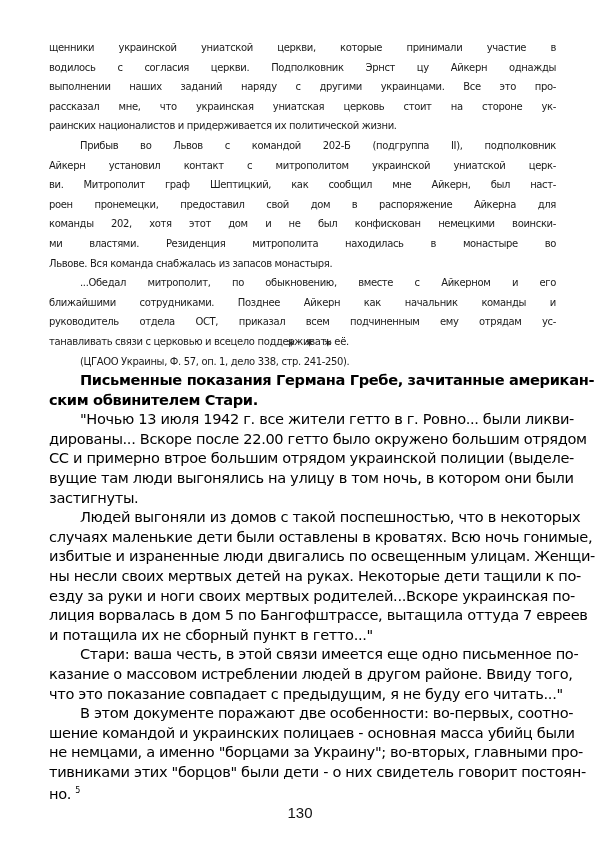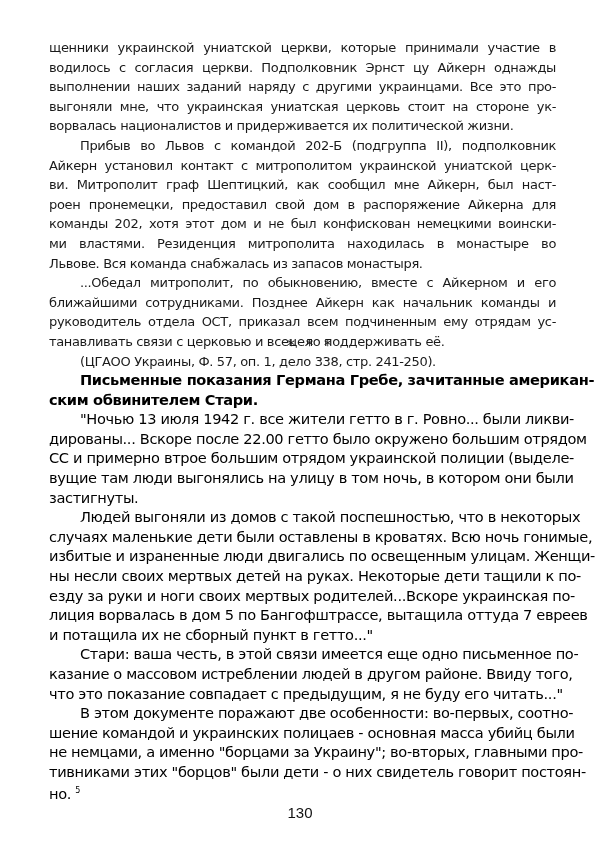--- a/index.html
+++ b/index.html
@@ -1,41 +1,41 @@
 <!DOCTYPE html>
 <html><head>
 <meta charset="utf-8">
 <style>
   html, body { margin:0; padding:0; background:#ffffff; }
   body { width:600px; height:865px; position:relative; overflow:hidden; }
   .page {
     position:absolute; left:49px; top:38px; width:507px;
     font-family: "DejaVu Sans", "Liberation Sans", sans-serif;
-    font-size:13px; line-height:19.6px; color:#1a1a1a;
+    font-size:10px; line-height:19.6px; color:#1a1a1a;
     letter-spacing:-0.35px; word-spacing:0px;
   }
   .line { display:block; text-align:justify; text-align-last:justify; white-space:nowrap; height:19.6px; }
   .line.last { text-align-last:left; }
   .indent { padding-left:31px; }
   .sep { position:absolute; left:0; width:600px; top:337px; text-align:center; font-family:"DejaVu Sans", sans-serif; font-size:15px; letter-spacing:3px; color:#1a1a1a; padding-left:22px; box-sizing:border-box; }
   .bold { font-weight:bold; }
   .p2 { position:absolute; left:49px; top:370px; width:507px; font-family:"DejaVu Sans","Liberation Sans",sans-serif; font-size:14.6px; line-height:19.6px; color:#000000; letter-spacing:-0.35px; }
   sup { font-size:8px; vertical-align:6px; }
   .pagenum { position:absolute; left:0; width:600px; top:804px; text-align:center; font-family:"Liberation Sans", sans-serif; font-size:15px; color:#111; }
 </style>
 </head>
 <body>
 
 <div class="page">
   <div>
     <span class="line">щенники украинской униатской церкви, которые принимали участие в</span>
     <span class="line">водилось с согласия церкви. Подполковник Эрнст цу Айкерн однажды</span>
     <span class="line">выполнении наших заданий наряду с другими украинцами. Все это про-</span>
-    <span class="line">выгоняли мне, что украинская униатская церковь стоит на стороне ук-</span>
-    <span class="line last">ворвалась националистов и придерживается их политической жизни.</span>
+    <span class="line">рассказал мне, что украинская униатская церковь стоит на стороне ук-</span>
+    <span class="line last">раинских националистов и придерживается их политической жизни.</span>
   </div>
   <div>
     <span class="line indent">Прибыв во Львов с командой 202-Б (подгруппа II), подполковник</span>
     <span class="line">Айкерн установил контакт с митрополитом украинской униатской церк-</span>
     <span class="line">ви. Митрополит граф Шептицкий, как сообщил мне Айкерн, был наст-</span>
     <span class="line">роен пронемецки, предоставил свой дом в распоряжение Айкерна для</span>
     <span class="line">команды 202, хотя этот дом и не был конфискован немецкими воински-</span>
     <span class="line">ми властями. Резиденция митрополита находилась в монастыре во</span>
     <span class="line last">Львове. Вся команда снабжалась из запасов монастыря.</span>
   </div>

